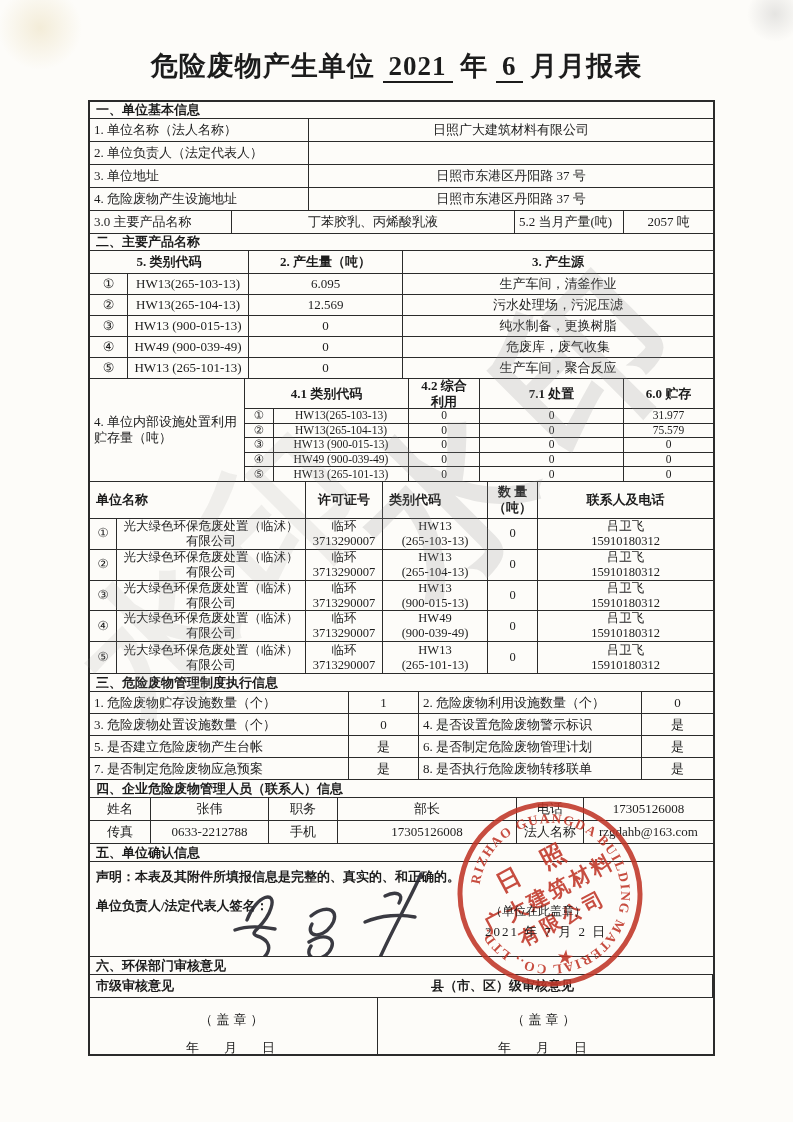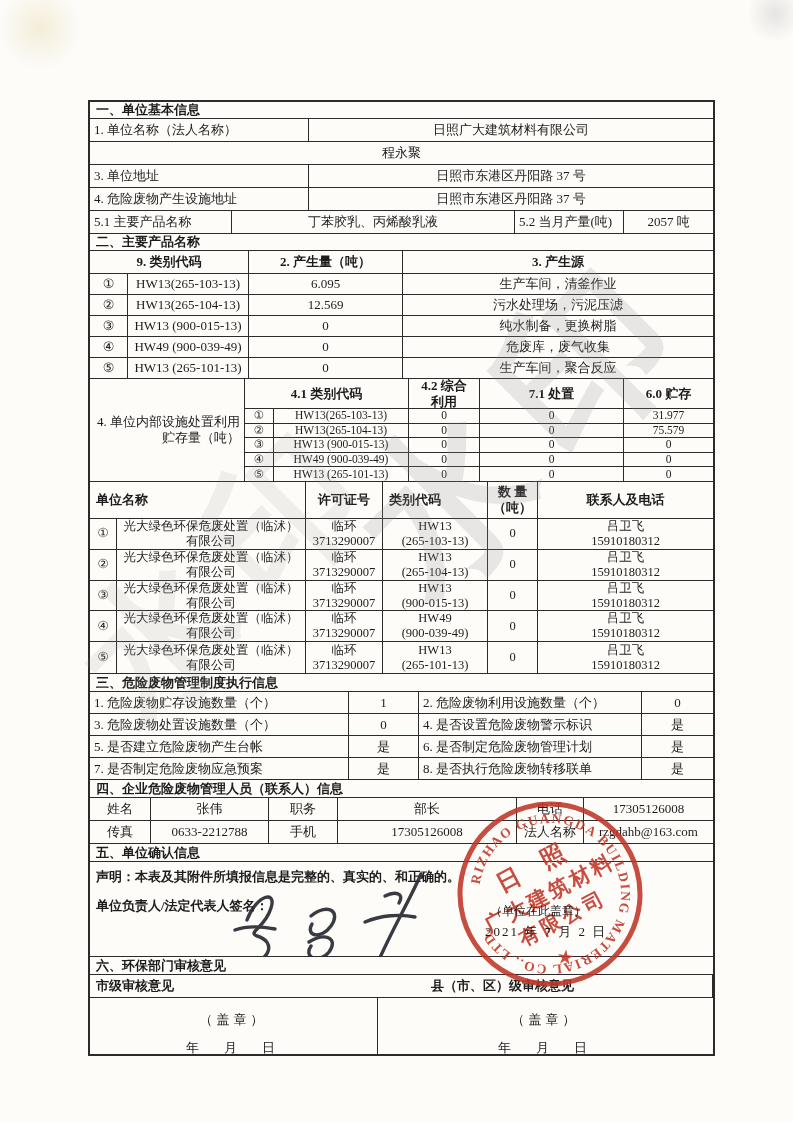--- a/index.html
+++ b/index.html
@@ -22,21 +22,21 @@
     border:2px solid #2b2b2b; box-sizing:content-box; background:transparent;
   }
   .r{ display:flex; border-bottom:1px solid #2b2b2b; box-sizing:border-box; }
   .r.nb{ border-bottom:none; }
   .c{
     display:flex; align-items:center; justify-content:center; text-align:center;
     border-right:1px solid #2b2b2b; box-sizing:border-box; padding:1px 4px;
     line-height:1.2; overflow:hidden;
   }
   .c.last{ border-right:none; }
-  .c.left{ justify-content:flex-start; text-align:right; }
+  .c.left{ justify-content:flex-start; text-align:left; }
   .hdr{ font-weight:bold; padding:1px 6px; }
   .grow{ flex:1 1 auto; }
   .col{ display:flex; flex-direction:column; flex:1 1 auto; }
   .sub .r:last-child{ border-bottom:none; }
   .sm{ font-size:11.5px; }
   .md{ font-size:12.5px; }
   .twoline span{ display:block; }
   
   .wm{
     position:absolute; z-index:6; pointer-events:none; font-weight:bold;
@@ -58,53 +58,60 @@
   .date-ph{ position:absolute; left:0; right:0; top:42px; text-align:center; letter-spacing:6px; }
 </style>
 </head>
 <body>
 
 <div class="sheet">
 
   <div class="wm wm1">水印</div>
   <div class="wm wm2">水印</div>
 
+  <div class="title">
+    <span>危险废物产生单位</span>
+    <span class="u">2021</span>
+    <span>年</span>
+    <span class="u">6</span>
+    <span>月月报表</span>
+  </div>
 
   <div class="frame">
 
     <div class="r" style="height:17px">
       <div class="c left hdr last grow">一、单位基本信息</div>
     </div>
     <div class="r" style="height:23px">
       <div class="c left" style="flex:0 0 219px">1. 单位名称（法人名称）</div>
       <div class="c last grow">日照广大建筑材料有限公司</div>
     </div>
     <div class="r" style="height:23px">
-      <div class="c last grow">程永聚</div>
+      <div class="c left" style="flex:0 0 219px">2. 单位负责人（法定代表人）</div>
     </div>
     <div class="r" style="height:23px">
       <div class="c left" style="flex:0 0 219px">3. 单位地址</div>
       <div class="c last grow">日照市东港区丹阳路 37 号</div>
     </div>
     <div class="r" style="height:23px">
       <div class="c left" style="flex:0 0 219px">4. 危险废物产生设施地址</div>
       <div class="c last grow">日照市东港区丹阳路 37 号</div>
     </div>
     <div class="r" style="height:23px">
-      <div class="c left" style="flex:0 0 142px">5.1 主要产品名称</div>
+      <div class="c left" style="flex:0 0 142px">3.0 主要产品名称</div>
       <div class="c" style="flex:0 0 283px">丁苯胶乳、丙烯酸乳液</div>
       <div class="c left" style="flex:0 0 109px">5.2 当月产量(吨)</div>
       <div class="c last grow">2057 吨</div>
     </div>
 
     <div class="r" style="height:17px">
       <div class="c left hdr last grow">二、主要产品名称</div>
     </div>
     <div class="r" style="height:23px">
-      <div class="c hdr" style="flex:0 0 159px">9. 类别代码</div>
+      <div class="c hdr" style="flex:0 0 159px">5. 类别代码</div>
       <div class="c hdr" style="flex:0 0 154px">2. 产生量（吨）</div>
       <div class="c hdr last grow">3. 产生源</div>
     </div>
     <div class="r" style="height:21px">
       <div class="c" style="flex:0 0 38px">①</div>
       <div class="c" style="flex:0 0 121px">HW13(265-103-13)</div>
       <div class="c" style="flex:0 0 154px">6.095</div>
       <div class="c last grow">生产车间，清釜作业</div>
     </div>
     <div class="r" style="height:21px">

